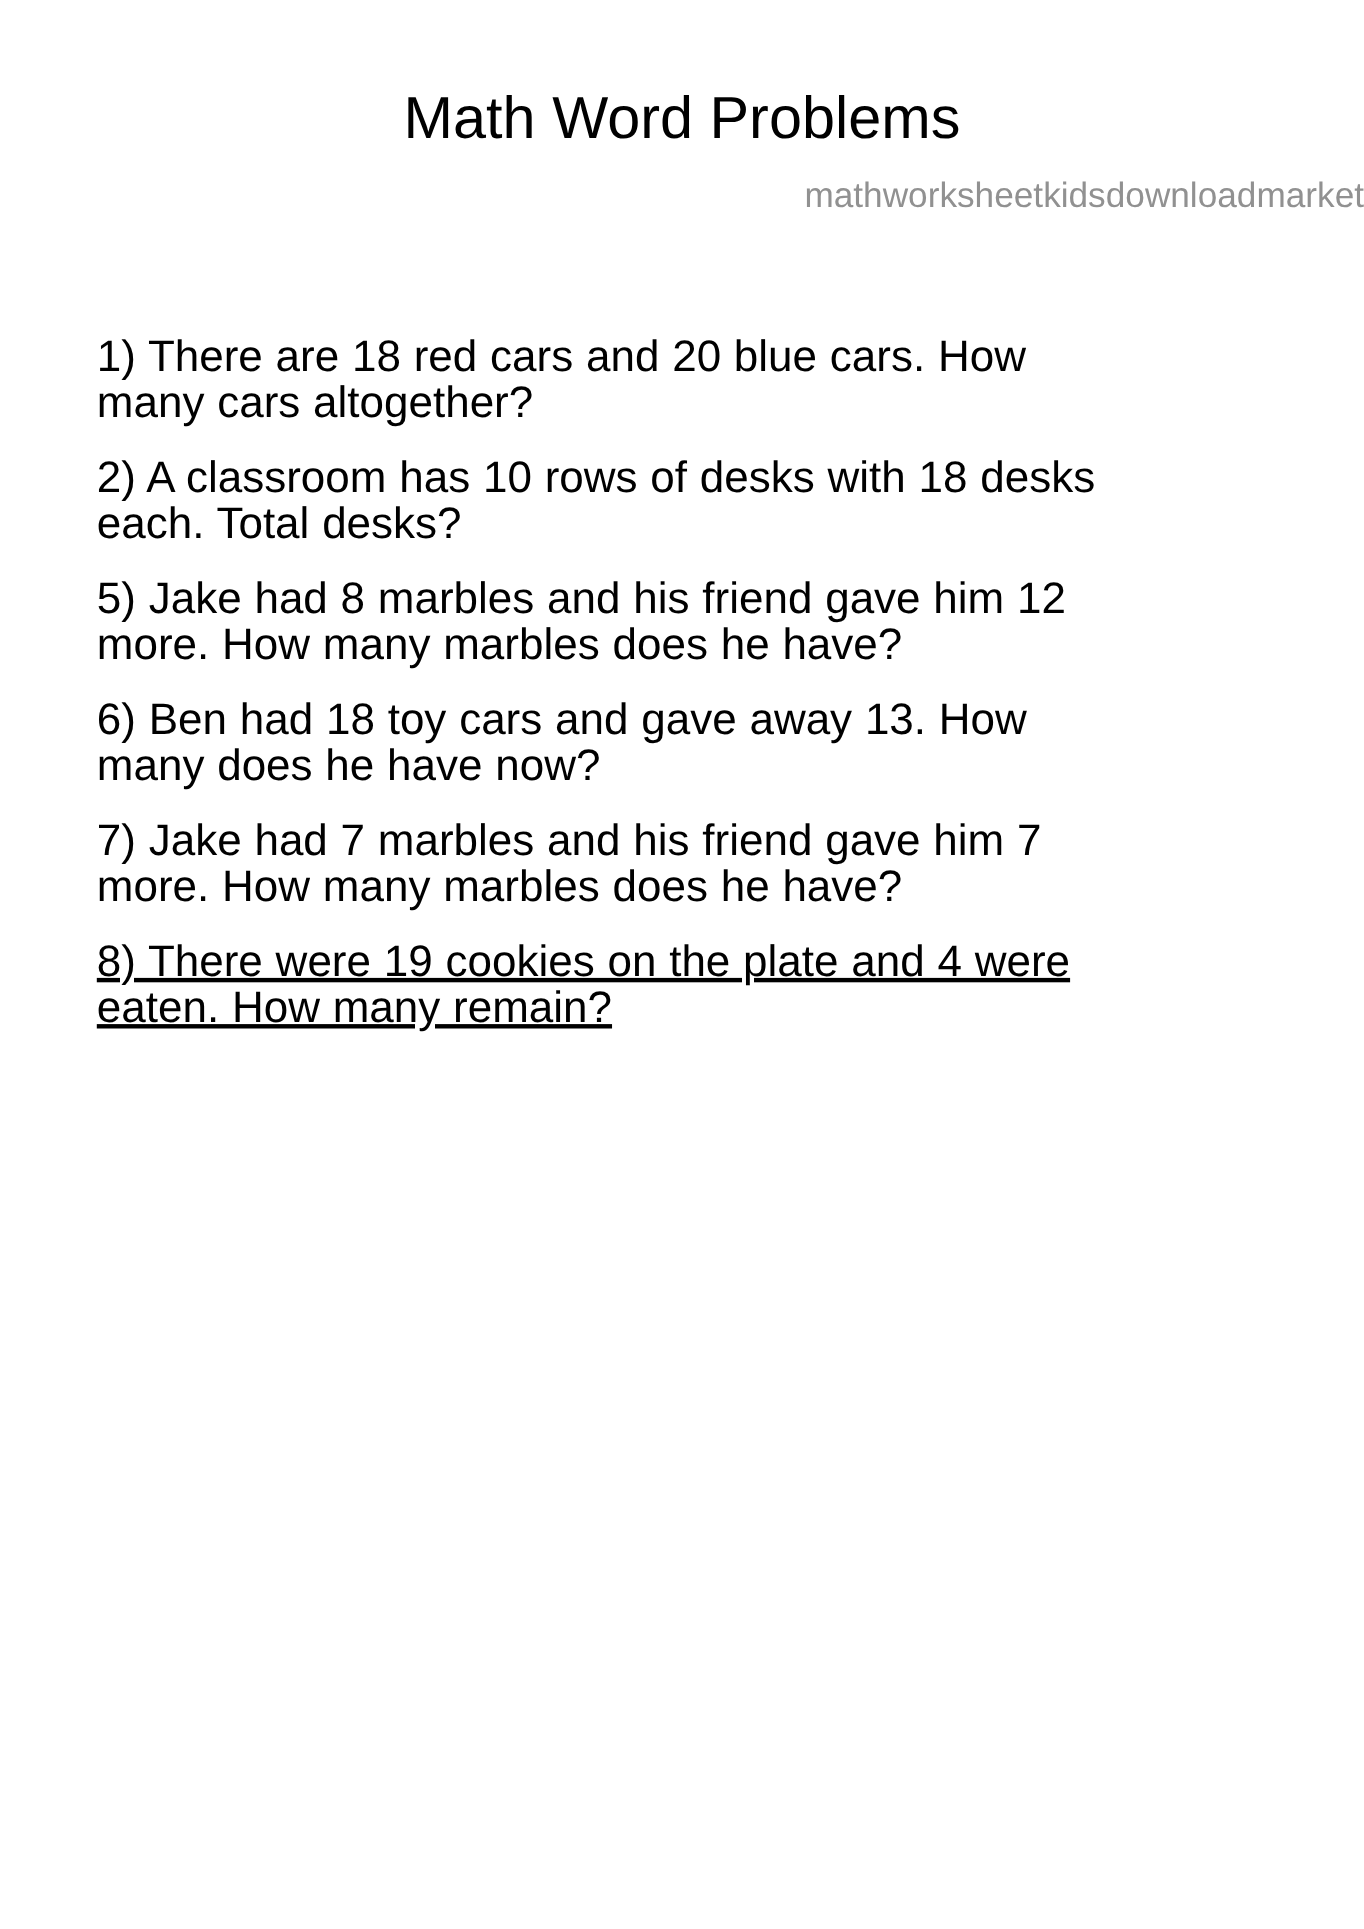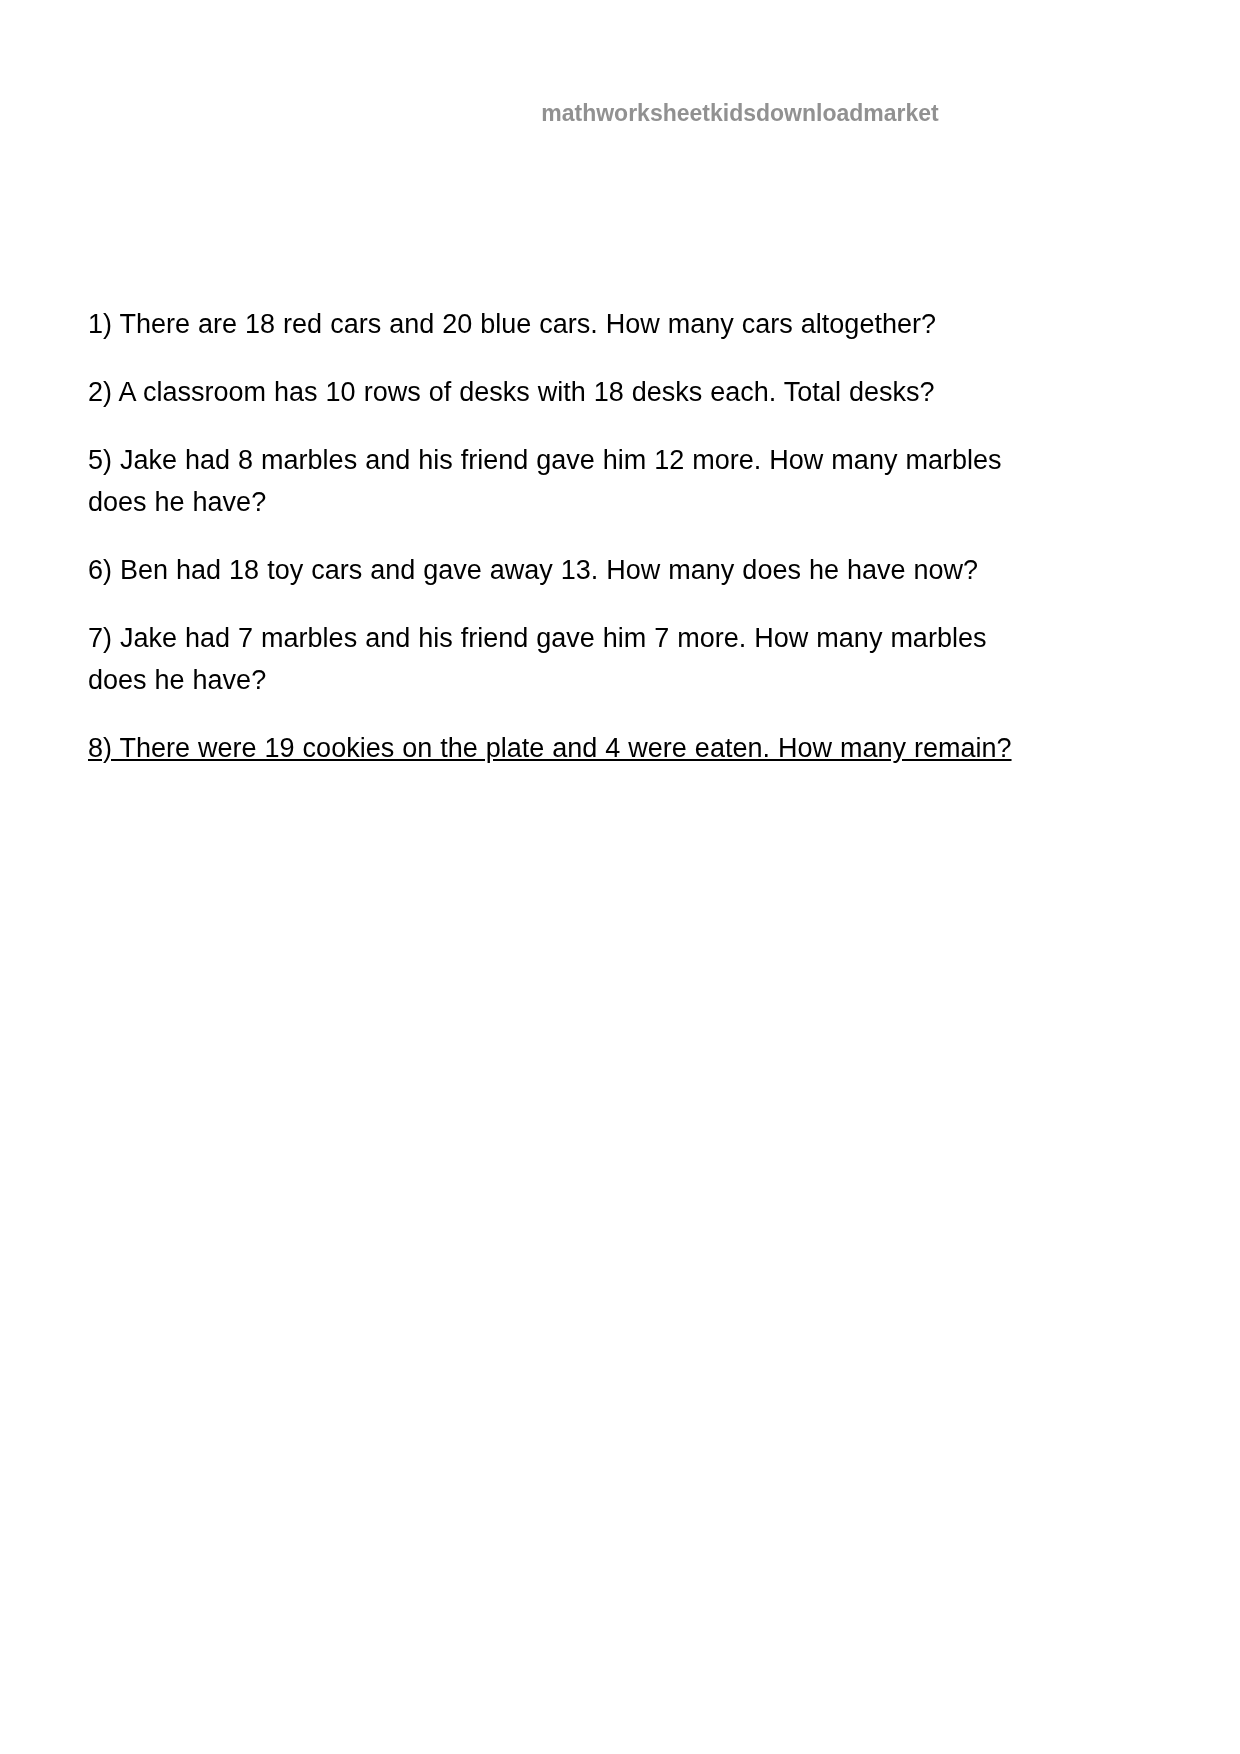--- a/index.html
+++ b/index.html
@@ -32,59 +32,60 @@
     font-weight: 400;
     line-height: 1.1;
     letter-spacing: 0px;
     color: #000000;
     margin: 0;
     padding: 0;
     text-align: center;
   }
   .doc-subtitle {
     font-family: "Liberation Sans", sans-serif;
-    font-size: 23px;
-    font-weight: 700;
+    font-size: 32px;
+    font-weight: 400;
     color: #919191;
     margin: 0;
     padding: 0;
-    text-align: center;
+    text-align: right;
     margin-top: 22px;
     padding-left: 240px;
   }
   .problems {
     margin: 0;
     padding: 0;
     list-style: none;
     position: absolute;
     top: 303px;
     left: 88px;
     width: 930px;
   }
   .problem {
     font-family: "Liberation Sans", sans-serif;
-    font-size: 27px;
+    font-size: 40px;
     line-height: 42px;
     color: #000000;
     margin: 0 0 26px 0;
     padding: 0;
     text-align: left;
     word-spacing: 0.5px;
   }
   .problem:last-child {
     margin-bottom: 0;
     text-decoration: underline;
   }
 </style>
 </head>
 <body>
 
 <div class="page">
 
   <div class="header">
+    <h1 class="doc-title">Math Word Problems</h1>
     <div class="doc-subtitle">mathworksheetkidsdownloadmarket</div>
   </div>
 
   <ol class="problems">
     <li class="problem">1) There are 18 red cars and 20 blue cars. How many cars altogether?</li>
     <li class="problem">2) A classroom has 10 rows of desks with 18 desks each. Total desks?</li>
     <li class="problem">5) Jake had 8 marbles and his friend gave him 12 more. How many marbles does he have?</li>
     <li class="problem">6) Ben had 18 toy cars and gave away 13. How many does he have now?</li>
     <li class="problem">7) Jake had 7 marbles and his friend gave him 7 more. How many marbles does he have?</li>
     <li class="problem">8) There were 19 cookies on the plate and 4 were eaten. How many remain?</li>

